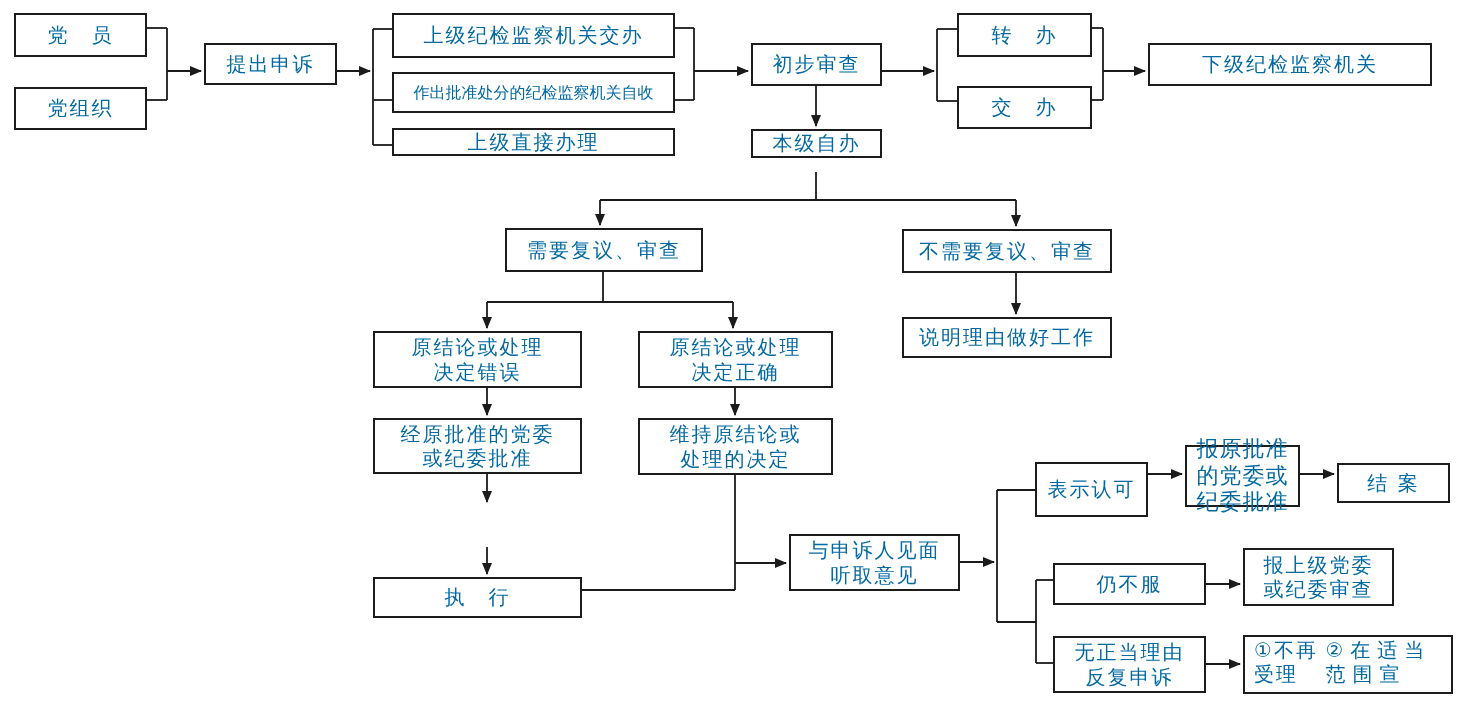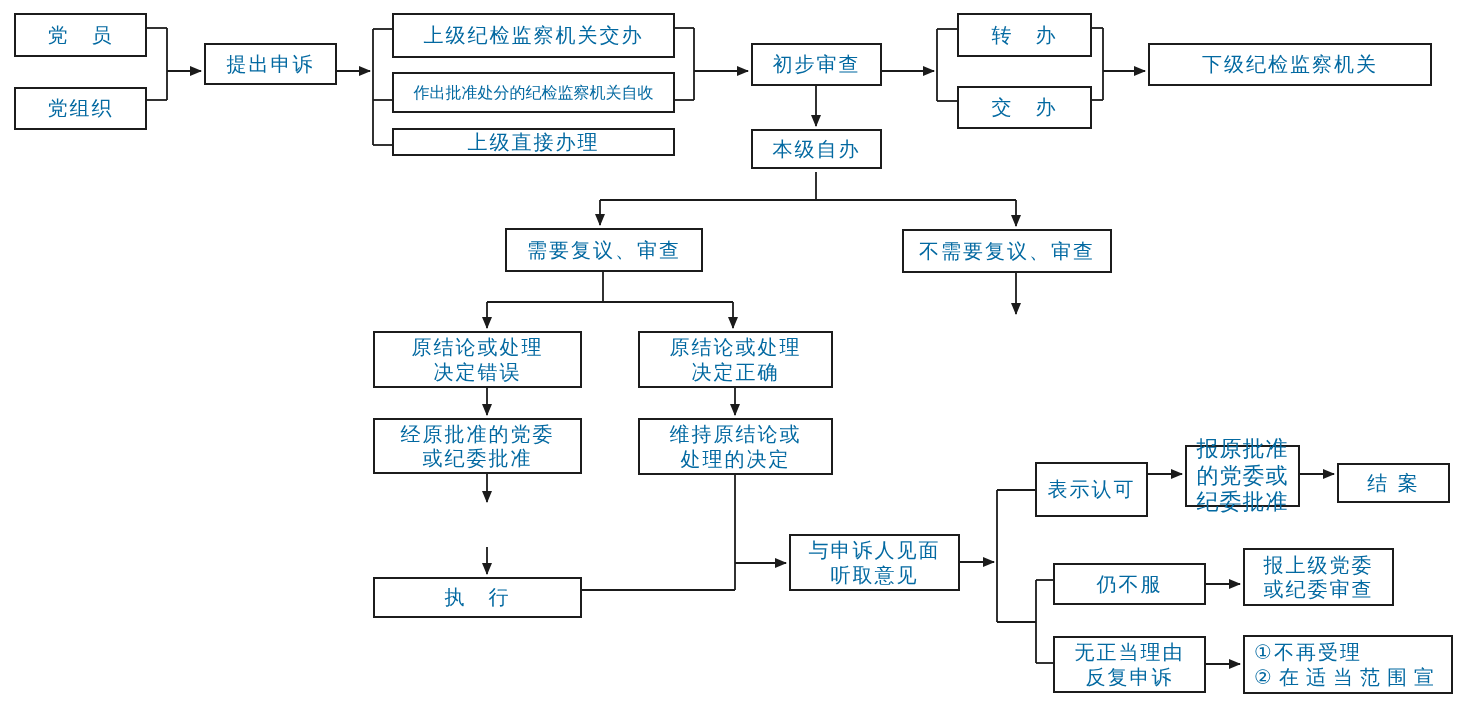--- a/index.html
+++ b/index.html
@@ -22,21 +22,21 @@
     text-align:center;
     font-size:20px;
     letter-spacing:2px;
     line-height:1.32;
     white-space:pre-line;
     padding:1px 2px;
   }
   .node.small-text{font-size:16px;letter-spacing:0;}
   .node.tight{line-height:1.22;}
   .node.align-left{
-    flex-direction:column;
+    flex-direction:row;
     align-items:flex-start;
     justify-content:center;
     text-align:left;
     padding-left:9px;
   }
   .node.align-left .l2{letter-spacing:7px;}
 </style>
 </head>
 <body>
 
@@ -123,32 +123,33 @@
   <div class="node" style="left:204px;top:43px;width:133px;height:42px">提出申诉</div>
 
   <div class="node" style="left:392px;top:13px;width:283px;height:45px">上级纪检监察机关交办</div>
 
   <div class="node small-text" style="left:392px;top:72px;width:283px;height:41px">作出批准处分的纪检监察机关自收</div>
 
   <div class="node" style="left:392px;top:128px;width:283px;height:28px">上级直接办理</div>
 
   <div class="node" style="left:751px;top:43px;width:131px;height:43px">初步审查</div>
 
-  <div class="node" style="left:751px;top:129px;width:131px;height:40px">本级自办</div>
+  <div class="node" style="left:751px;top:129px;width:131px;height:29px">本级自办</div>
 
   <div class="node" style="left:957px;top:13px;width:135px;height:44px">转　办</div>
 
   <div class="node" style="left:957px;top:86px;width:135px;height:43px">交　办</div>
 
   <div class="node" style="left:1148px;top:43px;width:284px;height:43px">下级纪检监察机关</div>
 
   <div class="node" style="left:505px;top:228px;width:198px;height:44px">需要复议、审查</div>
 
   <div class="node" style="left:902px;top:229px;width:210px;height:44px">不需要复议、审查</div>
 
+  <div class="node" style="left:902px;top:317px;width:210px;height:41px">说明理由做好工作</div>
 
   <div class="node tight" style="left:373px;top:331px;width:209px;height:57px">原结论或处理
 决定错误</div>
 
   <div class="node tight" style="left:638px;top:331px;width:195px;height:57px">原结论或处理
 决定正确</div>
 
   <div class="node tight" style="left:373px;top:418px;width:209px;height:56px">经原批准的党委
 或纪委批准</div>
 

